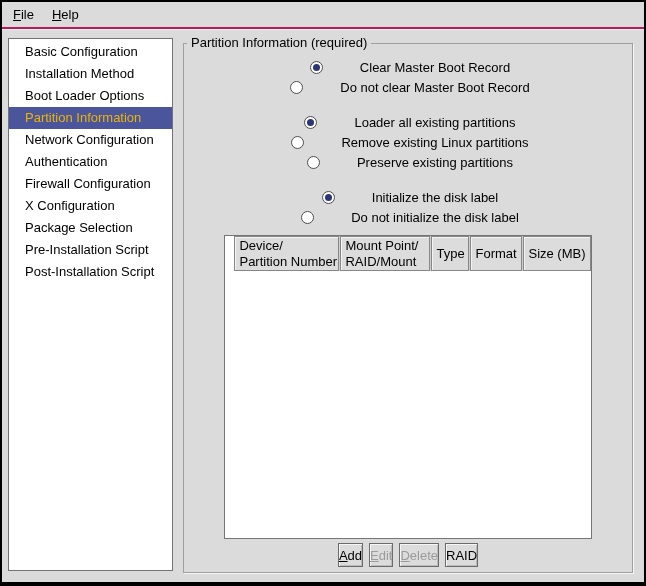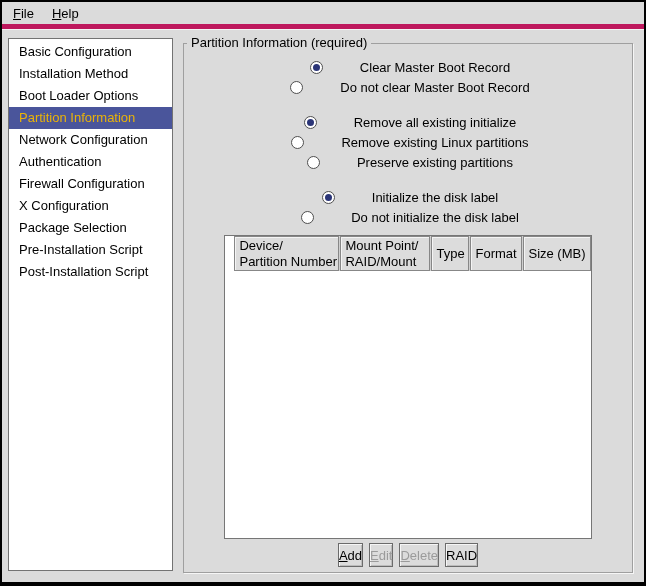--- a/index.html
+++ b/index.html
@@ -17,42 +17,42 @@
     color: #000;
     overflow: hidden;
   }
 
   
   .menubar {
     height: 27px;
     display: flex;
     align-items: center;
     padding-left: 2px;
-    border-bottom: 5px solid #be185d;
+    border-bottom: 2px solid #be185d;
     box-shadow: 0 1px 0 #f4f4f4;
   }
   .menu-item { padding: 4px 9px; cursor: default; }
   .mn { text-decoration: underline; }
 
   
   .body-area { position: absolute; top: 29px; left: 0; right: 0; bottom: 0; }
 
   
   .sidebar {
     position: absolute;
     left: 6px; top: 7px; width: 165px; bottom: 11px;
     background: #fff;
     border: 1px solid #737373;
     padding-top: 2px;
     overflow: hidden;
   }
   .side-item {
     height: 22px;
     line-height: 22px;
-    padding-left: 10px;
+    padding-left: 16px;
     white-space: nowrap;
     cursor: default;
   }
   .side-item.selected { background: #4a559b; color: #eab308; }
 
   
   .main-frame {
     position: absolute;
     left: 181px; top: 12px; right: 11px; bottom: 9px;
     border: 1px solid #9f9f9f;
@@ -194,21 +194,21 @@
       </div>
       <div class="radio-row">
         <span class="radio"></span>
         <span>Do not clear Master Boot Record</span>
       </div>
 
       <div class="separator"></div>
 
       <div class="radio-row">
         <span class="radio checked"></span>
-        <span>Remove all existing initialize</span>
+        <span>Loader all existing partitions</span>
       </div>
       <div class="radio-row">
         <span class="radio"></span>
         <span>Remove existing Linux partitions</span>
       </div>
       <div class="radio-row">
         <span class="radio"></span>
         <span>Preserve existing partitions</span>
       </div>
 

